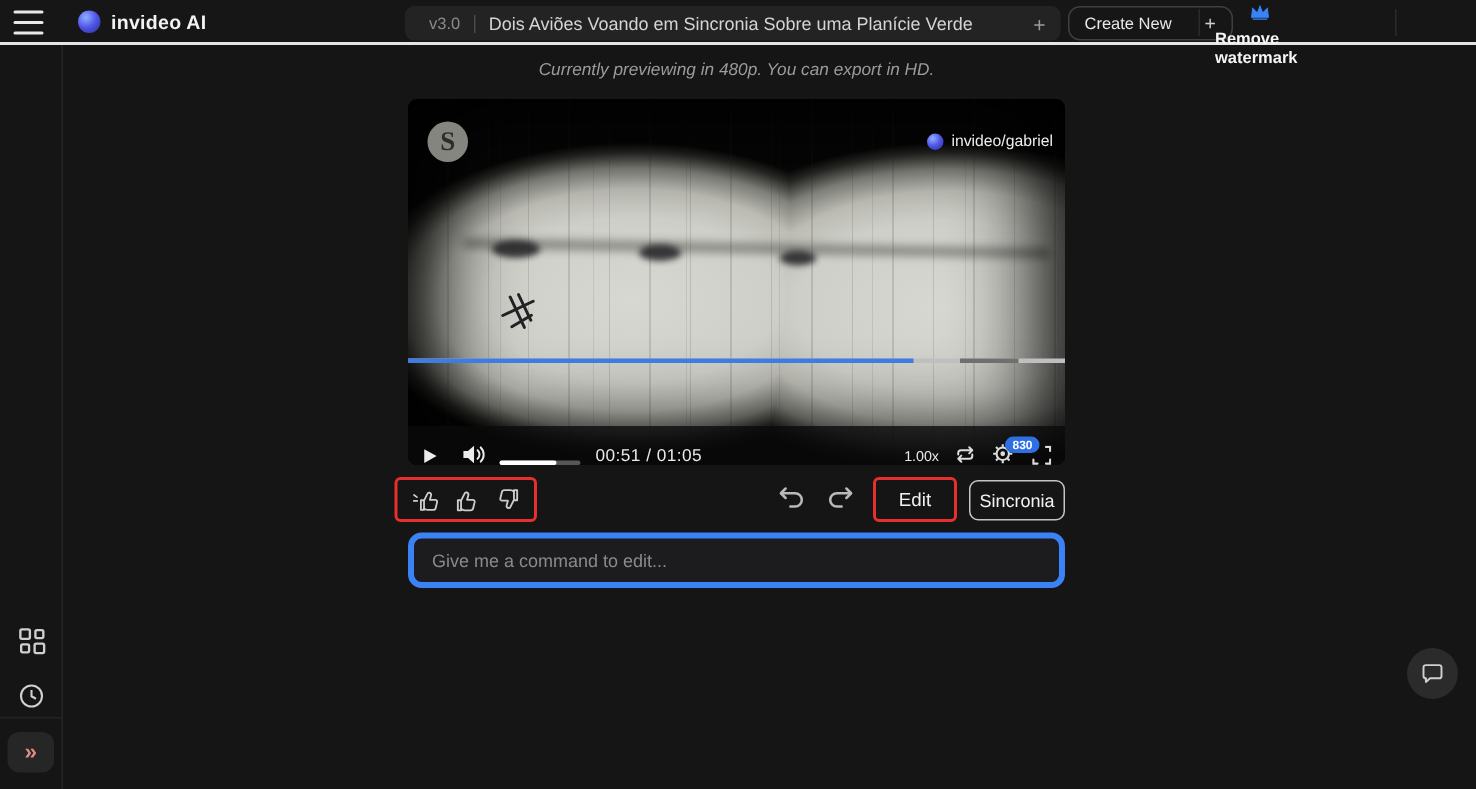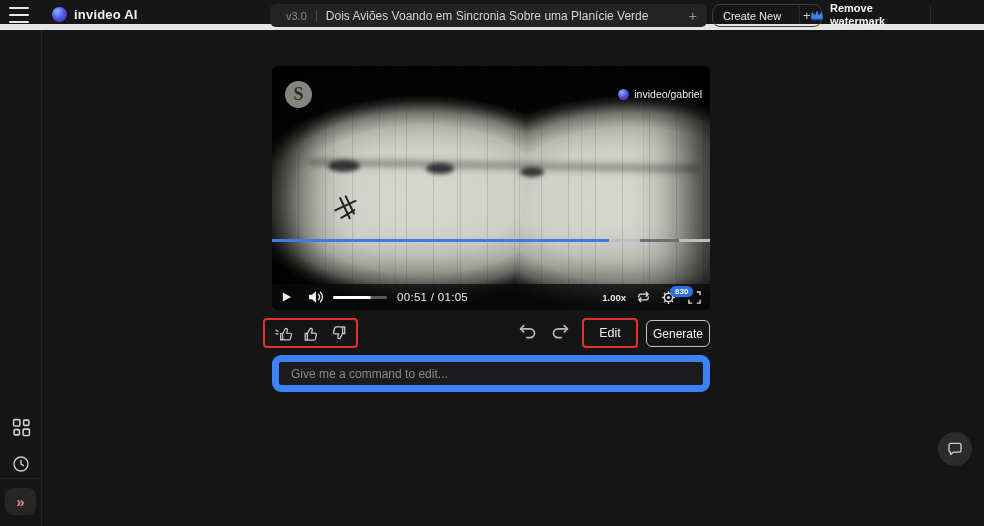--- a/index.html
+++ b/index.html
@@ -5,35 +5,35 @@
   :root{
     --accent-blue:#3b82f6; --generate-blue:#4c5ce5; --highlight-red:#e5302c;
     --progress-blue:#3f7ce0; --collapse-red:#e08a82;
   }
   *{margin:0;padding:0;box-sizing:border-box;}
   html,body{background:#0c0c0c;}
   body{font-family:"Liberation Sans",sans-serif;-webkit-font-smoothing:antialiased;}
   .app{position:relative;width:984px;height:526px;background:#151515;overflow:hidden;}
 
   
-  .header{position:absolute;left:0;top:0;width:984px;height:30px;background:#161616;border-bottom:6px solid #e5e5e5;}
+  .header{position:absolute;left:0;top:0;width:984px;height:30px;background:#161616;border-bottom:2px solid #e5e5e5;}
   .hamburger{position:absolute;left:9px;top:7px;width:24px;height:16px;display:flex;flex-direction:column;justify-content:space-between;cursor:pointer;background:none;border:none;}
   .hamburger span{display:block;width:20px;height:2px;background:#e8e8e8;border-radius:1px;}
   .logo-sphere{width:15px;height:15px;border-radius:50%;background:radial-gradient(circle at 35% 30%, #8fb0ff 0%, #4f55e8 48%, #2b2d93 100%);}
   .brand{position:absolute;left:52px;top:7px;display:flex;align-items:center;gap:7px;}
   .brand-name{font-size:13px;font-weight:bold;color:#f2f2f2;letter-spacing:.2px;}
   .title-pill{position:absolute;left:270px;top:4px;width:437px;height:23px;background:#232323;border-radius:6px;display:flex;align-items:center;padding:0 10px 0 16px;}
   .version{font-size:11px;color:#8a8a8a;}
   .pill-sep{width:1px;height:12px;background:#4a4a4a;margin:0 9px;}
   .proj-title{font-size:12px;color:#d4d4d4;white-space:nowrap;overflow:hidden;}
   .pill-plus{margin-left:auto;font-size:14px;color:#9a9a9a;background:none;border:none;cursor:pointer;line-height:1;}
   .create-new{position:absolute;left:712px;top:4px;height:23px;padding:0 10px;border:1px solid #3f3f3f;border-radius:8px;background:transparent;color:#e8e8e8;font-size:11px;display:flex;align-items:center;gap:22px;cursor:pointer;}
   .create-plus{font-size:13px;color:#cfcfcf;}
   .hdr-sep{position:absolute;top:6px;width:1px;height:18px;background:#2a2a2a;}
-  .remove-wm{position:absolute;left:810px;top:2px;display:flex;align-items:center;gap:6px;cursor:pointer;background:none;border:none;text-align:left;}
+  .remove-wm{position:absolute;left:810px;top:2px;display:flex;align-items:center;gap:6px;cursor:pointer;background:none;border:none;text-align:left;flex-direction:column;}
   .crown{width:14px;height:12px;flex:0 0 auto;}
   .remove-wm-label{width:60px;font-size:11px;font-weight:bold;color:#f5f5f5;line-height:13px;}
 
   
   .sidebar{position:absolute;left:0;top:30px;width:42px;height:496px;border-right:1px solid #242424;background:#151515;}
   .side-icon-btn{position:absolute;left:9px;width:24px;height:24px;background:none;border:none;cursor:pointer;display:flex;align-items:center;justify-content:center;}
   .side-divider{position:absolute;left:0;top:448px;width:41px;height:1px;background:#242424;}
   .expand-btn{position:absolute;left:5px;top:458px;width:31px;height:27px;border:none;border-radius:8px;background:#262626;color:var(--collapse-red);font-size:15px;font-weight:bold;cursor:pointer;line-height:1;}
 
   
@@ -59,41 +59,41 @@
   .wm-brand-circle{width:27px;height:27px;border-radius:50%;background:#9d9d97;color:#34342f;font-family:"Liberation Serif",serif;font-weight:bold;font-size:18px;display:flex;align-items:center;justify-content:center;}
   .wm-brand-text{font-family:"Liberation Serif",serif;font-size:19px;color:#a2a29c;letter-spacing:.4px;}
   .wm-user{position:absolute;right:8px;top:22px;display:flex;align-items:center;gap:5px;text-shadow:0 1px 2px rgba(0,0,0,.7);}
   .wm-user-logo{width:11px;height:11px;border-radius:50%;background:radial-gradient(circle at 35% 30%, #8fb0ff 0%, #4f55e8 48%, #2b2d93 100%);}
   .wm-user-text{font-size:10.5px;font-weight:normal;color:#ededed;}
 
   .controls{position:absolute;left:0;bottom:0;width:100%;}
   .progress{position:relative;width:100%;height:3px;background:#bfbfbf;}
   .progress-dark-seg{position:absolute;left:84%;top:0;width:9%;height:3px;background:#6f6f6f;}
   .progress-fill{position:absolute;left:0;top:0;height:3px;background:var(--progress-blue);}
-  .ctrl-bar{height:26px;background:rgba(10,10,12,.78);display:flex;align-items:center;padding:0 9px;margin-top:42px;}
+  .ctrl-bar{height:26px;background:rgba(10,10,12,.78);display:flex;align-items:flex-end;padding:0 9px;margin-top:42px;}
   .ctrl-btn{background:none;border:none;cursor:pointer;display:flex;align-items:center;justify-content:center;padding:0;}
   .vol-slider{position:relative;width:54px;height:3px;background:rgba(255,255,255,.32);border-radius:2px;margin:0 10px 0 8px;cursor:pointer;}
   .vol-fill{position:absolute;left:0;top:0;height:3px;background:#fff;border-radius:2px;}
   .time{font-size:11.5px;color:#ebebeb;letter-spacing:.3px;}
-  .speed{font-size:9.5px;font-weight:bold;color:#e8e8e8;margin-left:auto;margin-right:10px;cursor:pointer;background:none;border:none;}
+  .speed{font-size:9.5px;font-weight:normal;color:#e8e8e8;margin-left:auto;margin-right:10px;cursor:pointer;background:none;border:none;}
   .gear-wrap{position:relative;margin:0 12px 0 10px;}
   .q-badge{position:absolute;left:9px;top:-4px;background:#2f6fe4;color:#fff;font-size:8px;font-weight:bold;border-radius:7px;padding:1px 5px;line-height:9px;}
 
   
   .action-row{position:absolute;left:272px;top:317px;width:438px;height:33px;}
   .thumbs-box{position:absolute;left:-9px;top:1px;width:95px;height:30px;border:2px solid var(--highlight-red);border-radius:4px;display:flex;align-items:center;justify-content:space-evenly;}
   .icon-btn{background:none;border:none;cursor:pointer;display:flex;align-items:center;justify-content:center;padding:0;}
   .undo-btn{position:absolute;left:247px;top:7px;}
   .redo-btn{position:absolute;left:278px;top:7px;}
   .edit-box{position:absolute;left:310px;top:1px;width:56px;height:30px;border:2px solid var(--highlight-red);border-radius:4px;}
   .edit-btn{width:100%;height:100%;background:transparent;border:none;color:#f0f0f0;font-size:12.5px;cursor:pointer;}
   .download-btn{position:absolute;left:374px;top:3px;width:64px;height:27px;background:transparent;border:1px solid #c4c4c4;border-radius:6px;color:#f2f2f2;font-size:12px;cursor:pointer;}
 
   
-  .command-bar{position:absolute;left:272px;top:355px;width:438px;height:37px;background:#1c1c1e;border:7px solid #3b82f6;border-radius:9px;display:flex;align-items:center;}
+  .command-bar{position:absolute;left:272px;top:355px;width:438px;height:37px;background:#1c1c1e;border:4px solid #3b82f6;border-radius:9px;display:flex;align-items:center;}
   .command-input{flex:1;background:transparent;border:none;outline:none;color:#dedede;font-size:12px;padding:0 12px;font-family:"Liberation Sans",sans-serif;}
   .command-input::placeholder{color:#8a8a8a;}
   .generate-btn{position:absolute;right:5px;top:5px;height:27px;padding:0 12px;background:var(--generate-blue);border:none;border-radius:7px;color:#fff;font-size:12px;font-weight:bold;display:flex;align-items:center;gap:6px;cursor:pointer;}
 
   
   .chat-btn{position:absolute;left:938px;top:432px;width:34px;height:34px;border-radius:50%;background:#2b2b2b;border:none;cursor:pointer;display:flex;align-items:center;justify-content:center;}
 </style>
 </head>
 <body>
 
@@ -146,20 +146,21 @@
     <button class="side-icon-btn" style="top:422px;">
       <svg width="18" height="18" viewBox="0 0 18 18" fill="none" stroke="#cfcfcf" stroke-width="1.4">
         <circle cx="9" cy="9" r="7"></circle>
         <path d="M9 5 v4.2 l3 1.6"></path>
       </svg>
     </button>
     <div class="side-divider"></div>
     <button class="expand-btn">»</button>
   </div>
 
+  <div class="preview-note">Currently previewing in 480p. You can export in HD.</div>
 
   <div class="player">
     <div class="lens lens-left"></div>
     <div class="lens lens-right"></div>
     <div class="scratches"></div>
     <div class="trail"></div>
     <div class="smudge smudge-1"></div>
     <div class="smudge smudge-2"></div>
     <div class="smudge smudge-3"></div>
     <div class="plane">
@@ -264,21 +265,21 @@
     <button class="icon-btn redo-btn">
       <svg width="19" height="16" viewBox="0 0 18 15" fill="none" stroke="#b9b9b9" stroke-width="1.6" stroke-linecap="round" stroke-linejoin="round" style="transform:scaleX(-1);">
         <path d="M4.5 1.5 L1.5 4.5 L4.5 7.5"></path>
         <path d="M1.9 4.5 H10.5 a4.2 4.2 0 0 1 0 8.4 H7.5"></path>
       </svg>
     </button>
 
     <div class="edit-box">
       <button class="edit-btn">Edit</button>
     </div>
-    <button class="download-btn">Generate</button>
+    <button class="download-btn">Sincronia</button>
   </div>
 
   <div class="command-bar">
     <input class="command-input" type="text" placeholder="Give me a command to edit..." style="">
   </div>
 
   <button class="chat-btn">
     <svg width="16" height="16" viewBox="0 0 16 16" fill="none" stroke="#cfcfcf" stroke-width="1.3" stroke-linejoin="round">
       <path d="M2 4 a1.6 1.6 0 0 1 1.6 -1.6 h8.8 A1.6 1.6 0 0 1 14 4 v5.6 a1.6 1.6 0 0 1 -1.6 1.6 H6.4 L3.6 13.6 V11.2 A1.6 1.6 0 0 1 2 9.6 Z"></path>
     </svg>

